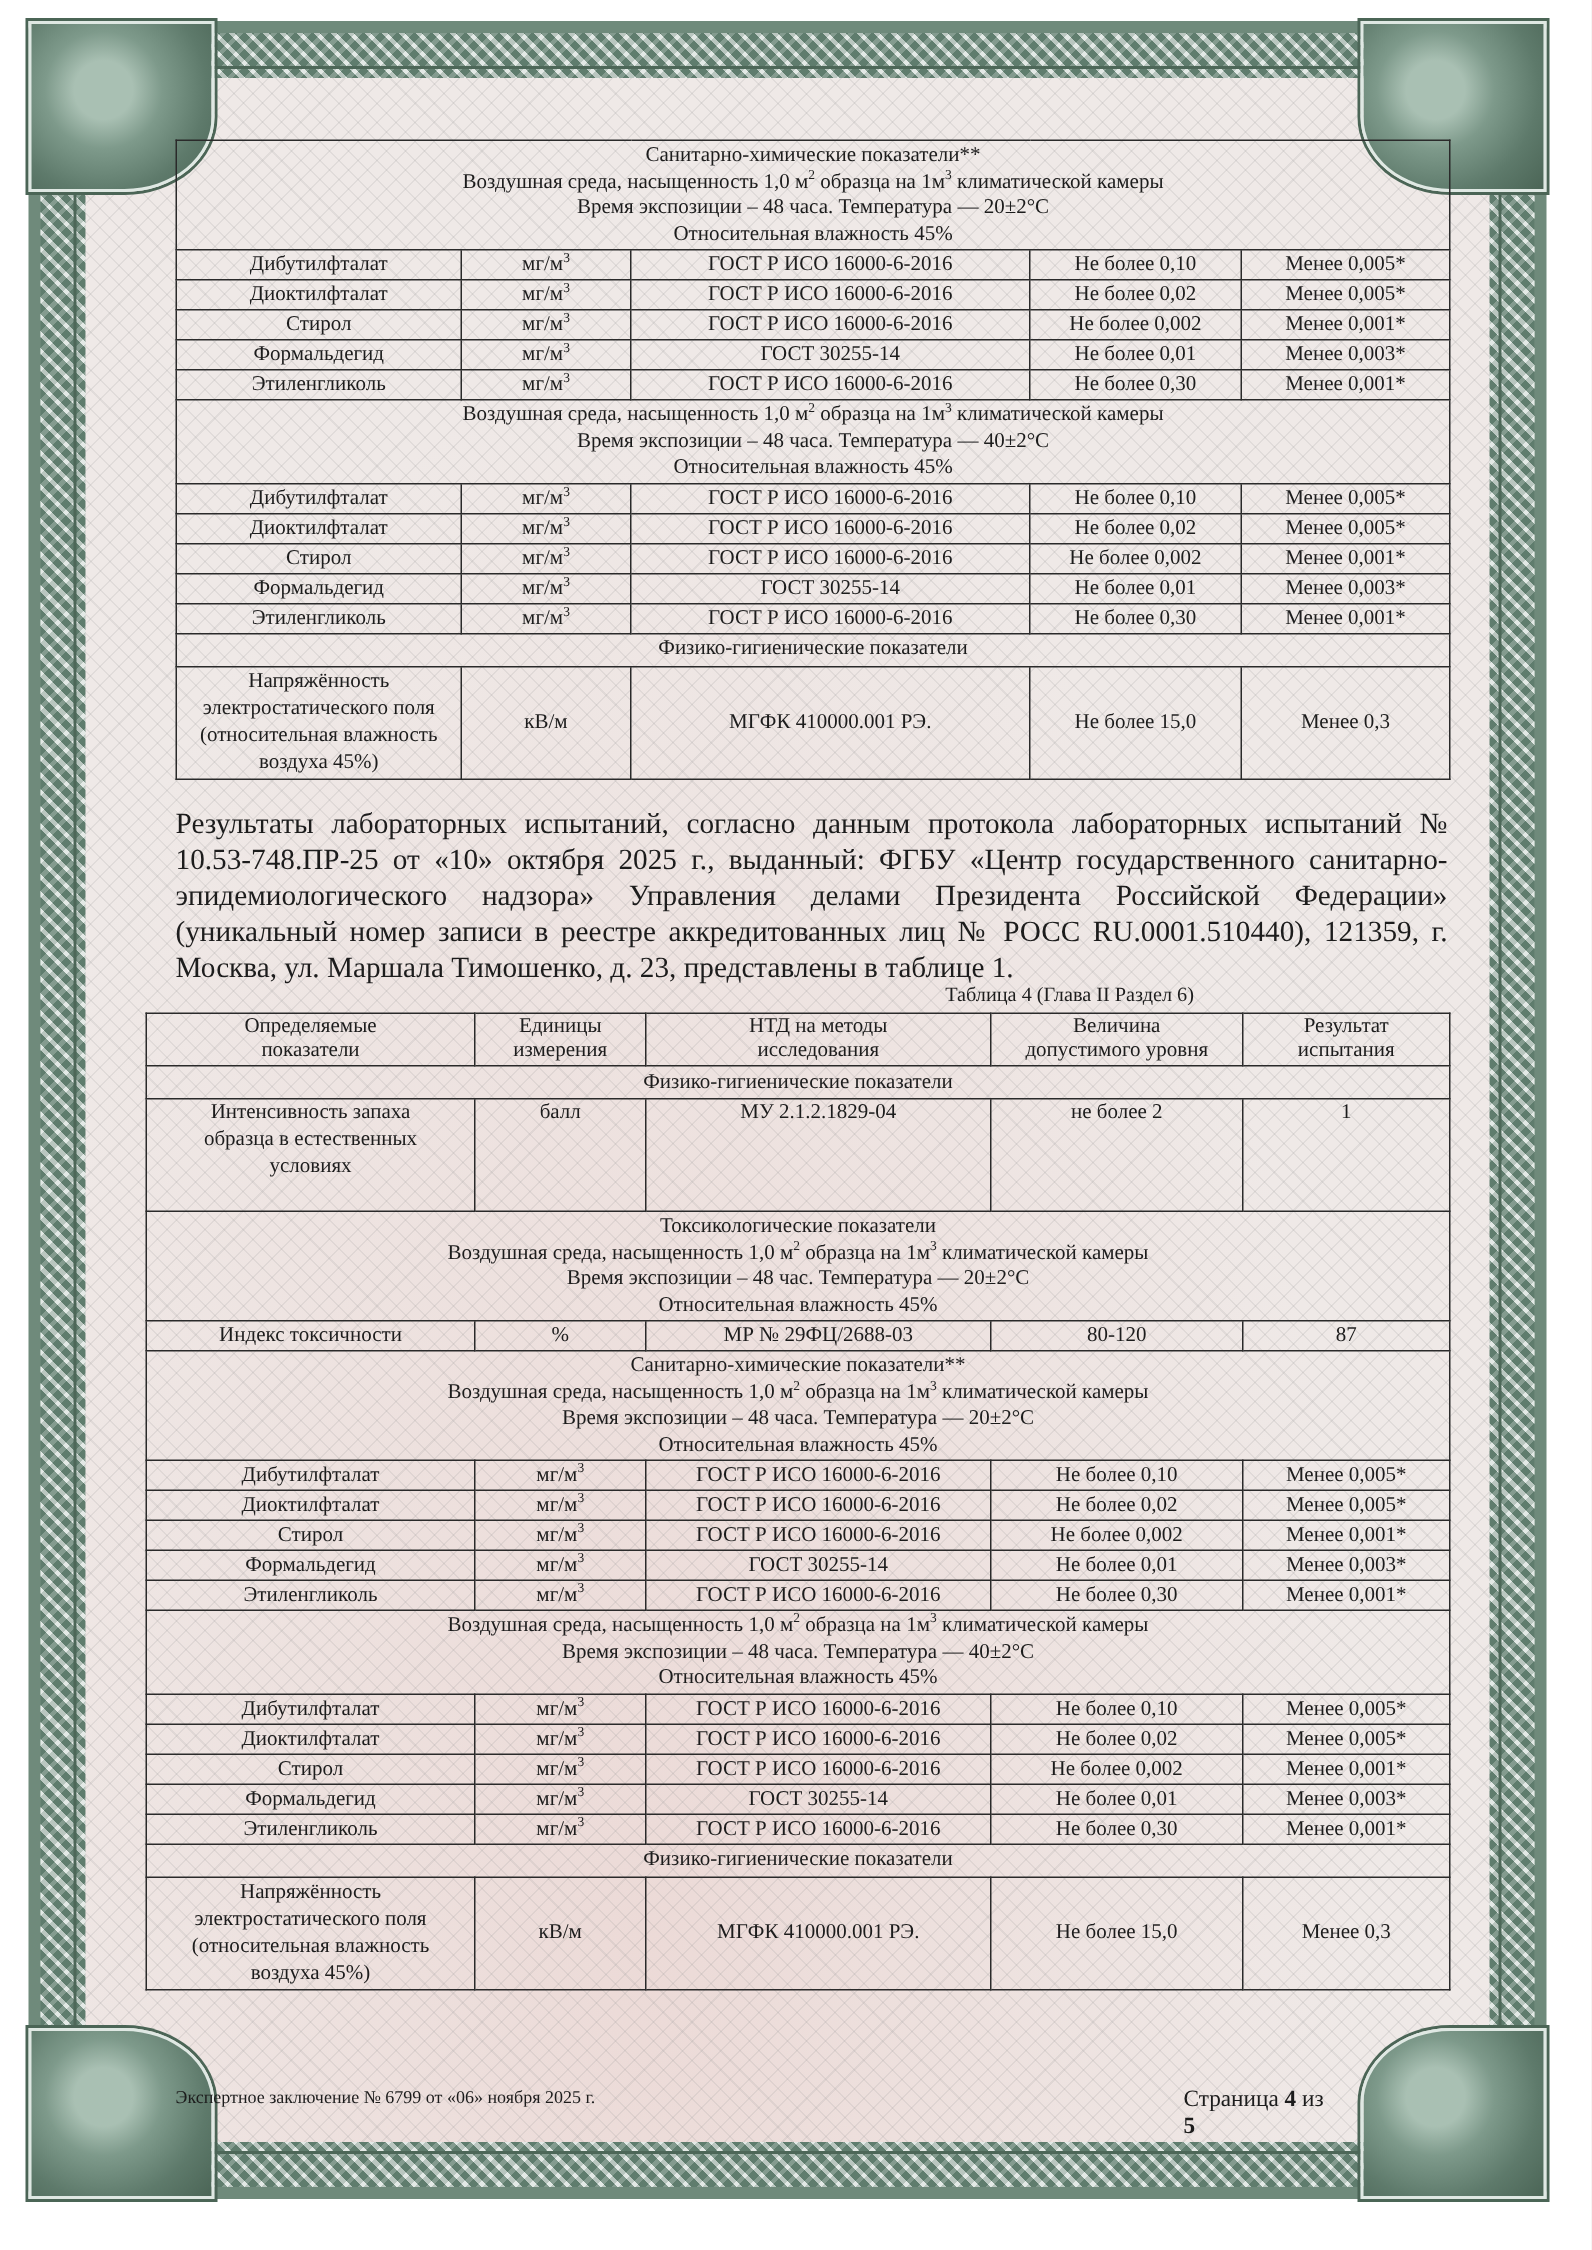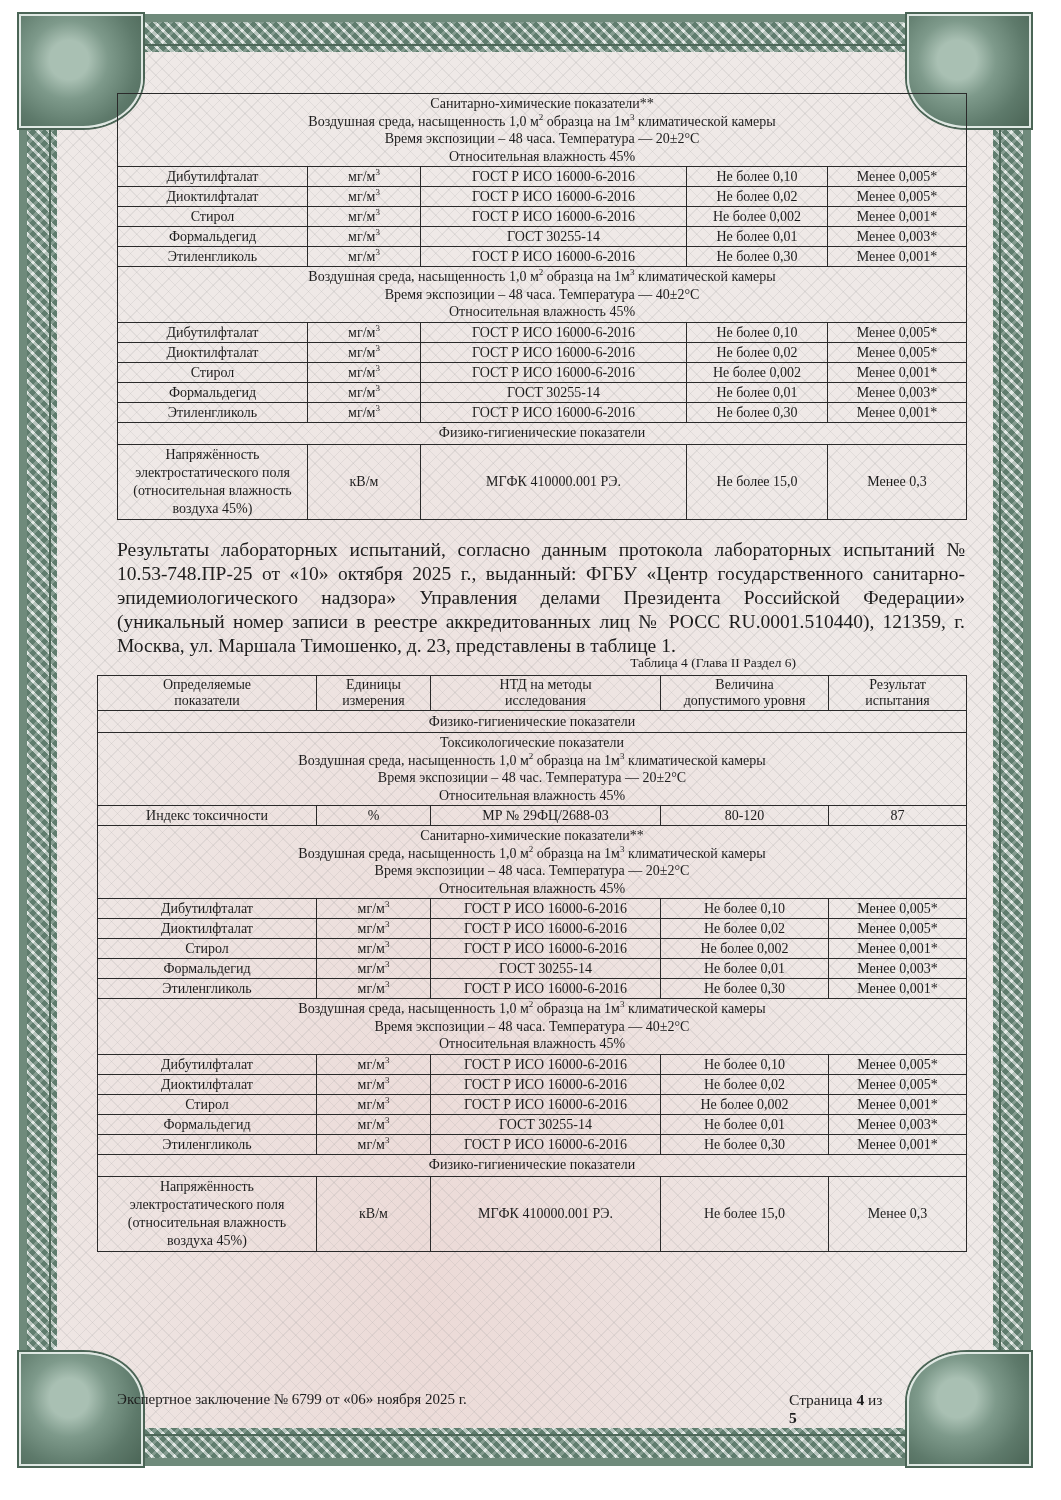--- a/index.html
+++ b/index.html
@@ -34,21 +34,21 @@
   td.sec { border-left:1px solid #2a2a2a; border-right:1px solid #2a2a2a; line-height:17.5px; padding:1px 0; }
   td.hdr { line-height:16px; height:34px; }
   td.tall { line-height:18px; height:74px;margin-top:28px; }
   td.top { vertical-align:top; }
   sup { font-size:9px; line-height:0; }
   #t1 { left:117px; top:93px; width:849px; }
   #t2 { left:97px; top:675px; width:869px; }
   .para { position:absolute; left:117px; top:538px; width:848px; font-size:19.5px; line-height:24px;
           text-align:justify; text-indent:0; }
   .caption { position:absolute; right:96px; top:655px; font-size:13.5px; }
-  .footer-left { position:absolute; left:117px; top:1391px; font-size:15px; }
+  .footer-left { position:absolute; left:117px; top:1391px; font-size:12px; }
   .footer-right { position:absolute; left:777px; top:1391px; font-size:15.5px;margin-left:12px; }
   .footer-right b { font-weight:bold; }
 </style>
 </head>
 <body>
 
 <div class="sheet">
   <div class="frame-outer"></div>
   <div class="frame-chain"></div>
   <div class="frame-line"></div>
@@ -208,20 +208,31 @@
             <div>Результат</div>
             <div>испытания</div>
           </td>
         </tr>
         <tr>
           <td colspan="5" class="sec">
             <div>Физико-гигиенические показатели</div>
           </td>
         </tr>
         <tr>
+          <td class="tall top">
+            <div>Интенсивность запаха</div>
+            <div>образца в естественных</div>
+            <div>условиях</div>
+          </td>
+          <td class="tall top">балл</td>
+          <td class="tall top">МУ 2.1.2.1829-04</td>
+          <td class="tall top">не более 2</td>
+          <td class="tall top">1</td>
+        </tr>
+        <tr>
           <td colspan="5" class="sec">
             <div>Токсикологические показатели</div>
             <div>Воздушная среда, насыщенность 1,0 м<sup>2</sup><span> образца на 1м<sup>3</sup><span> климатической камеры</span></span></div>
             <div>Время экспозиции – 48 час. Температура — 20±2°С</div>
             <div>Относительная влажность 45%</div>
           </td>
         </tr>
         <tr>
           <td>Индекс токсичности</td>
           <td>%</td>

